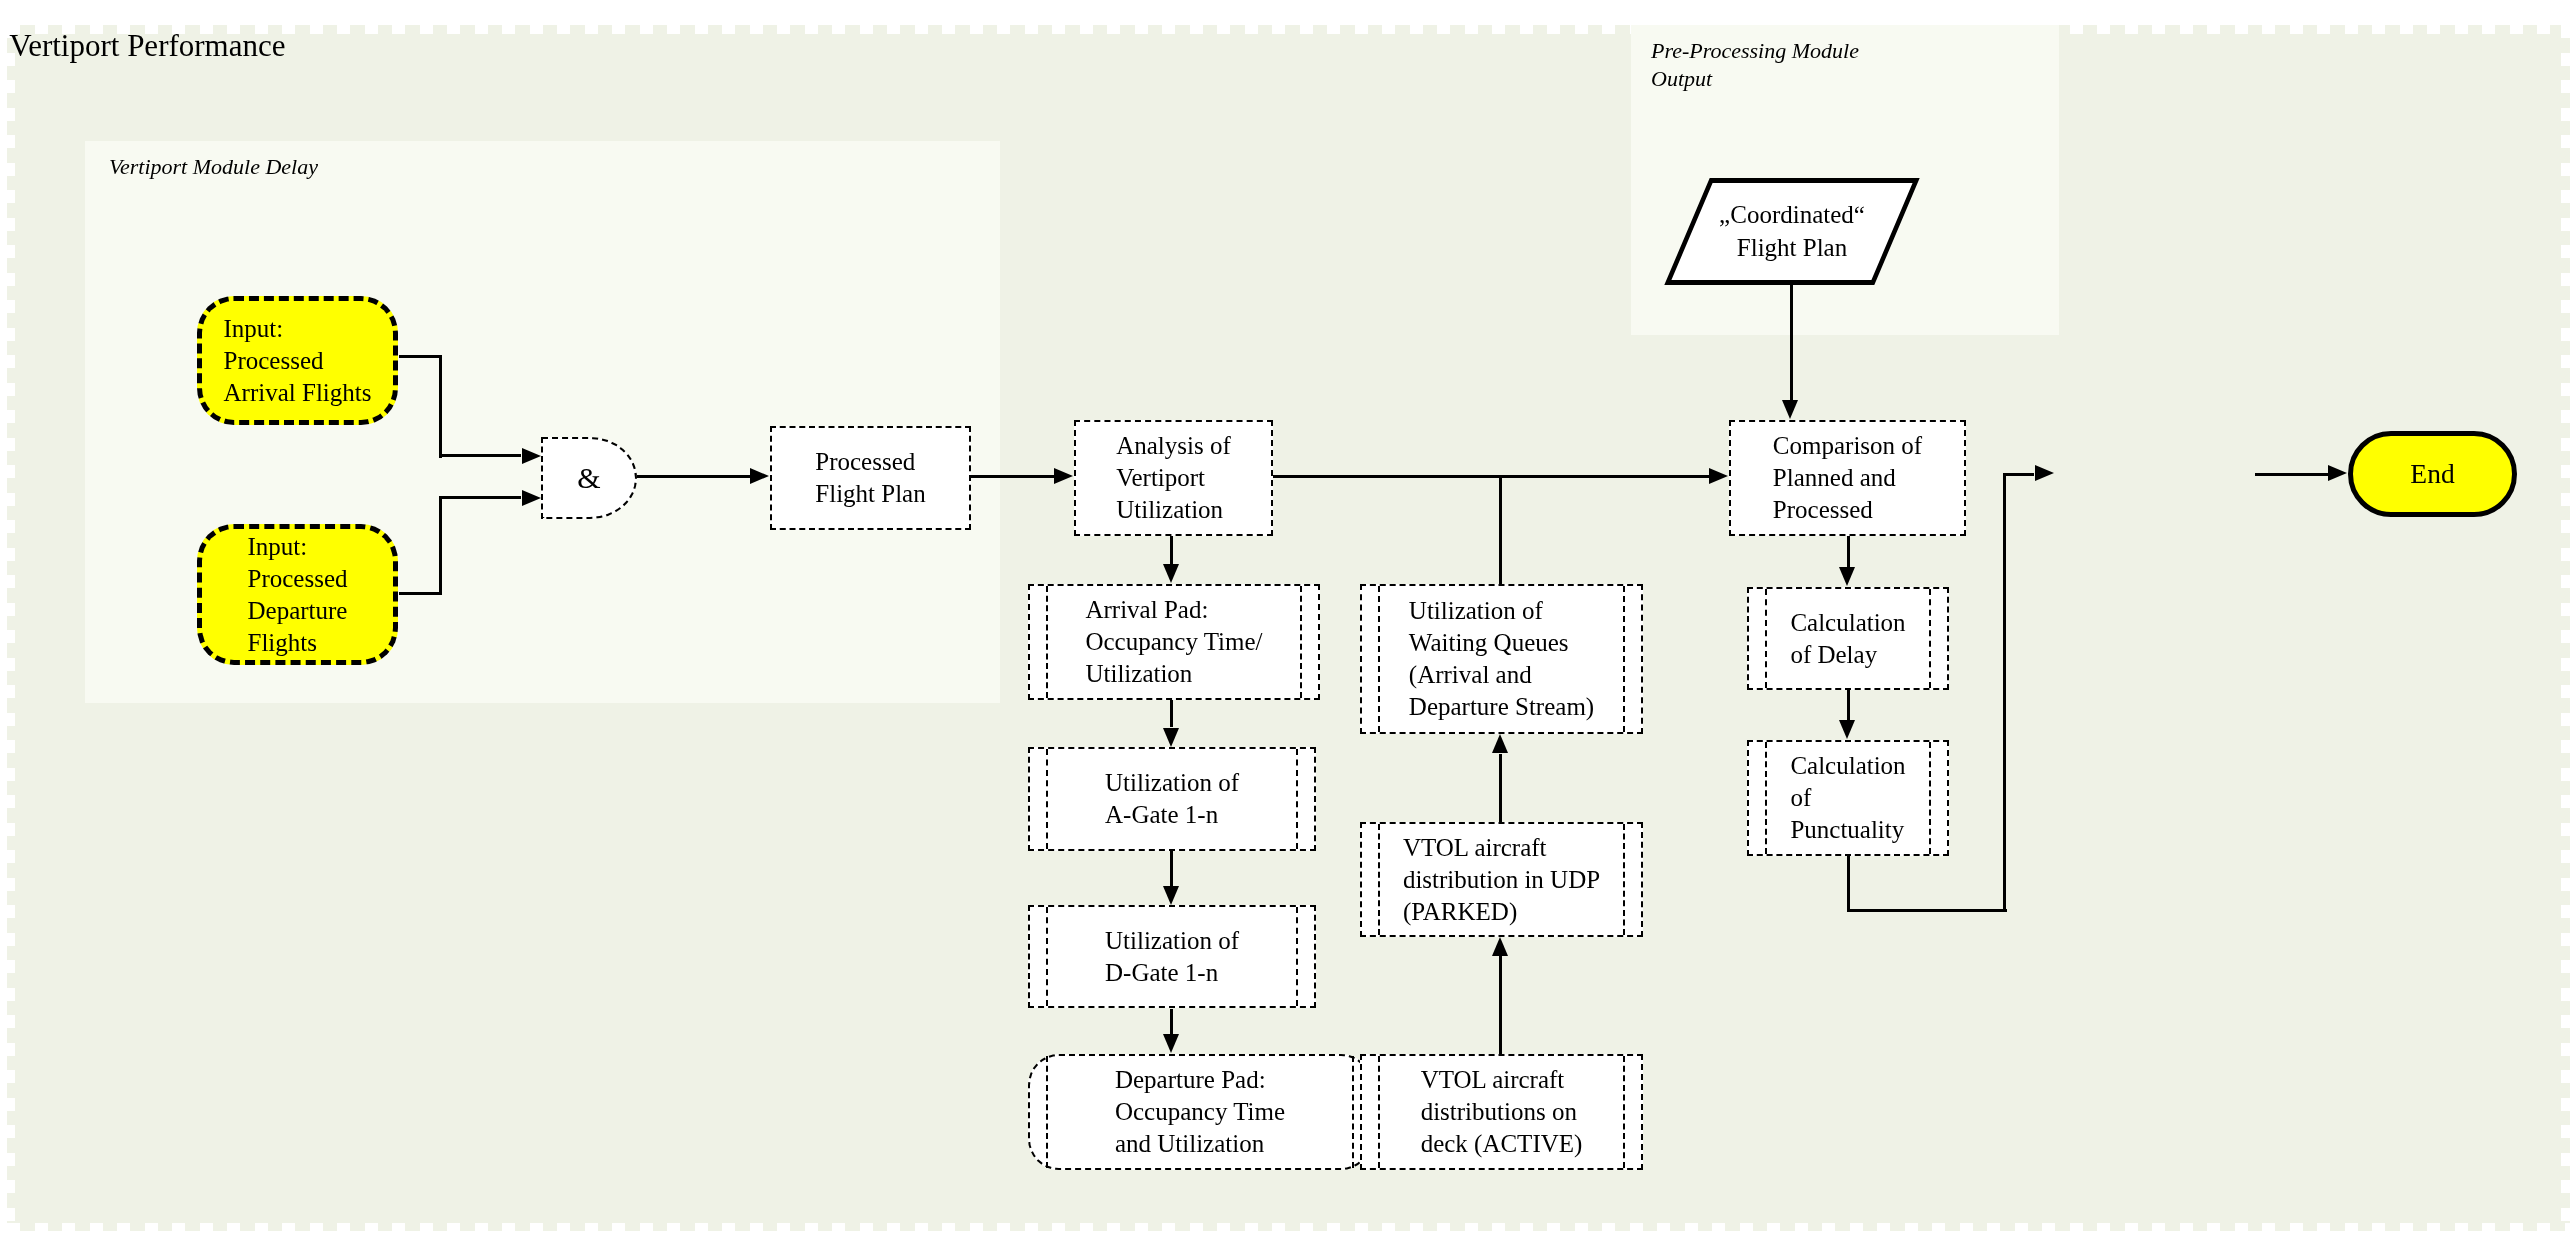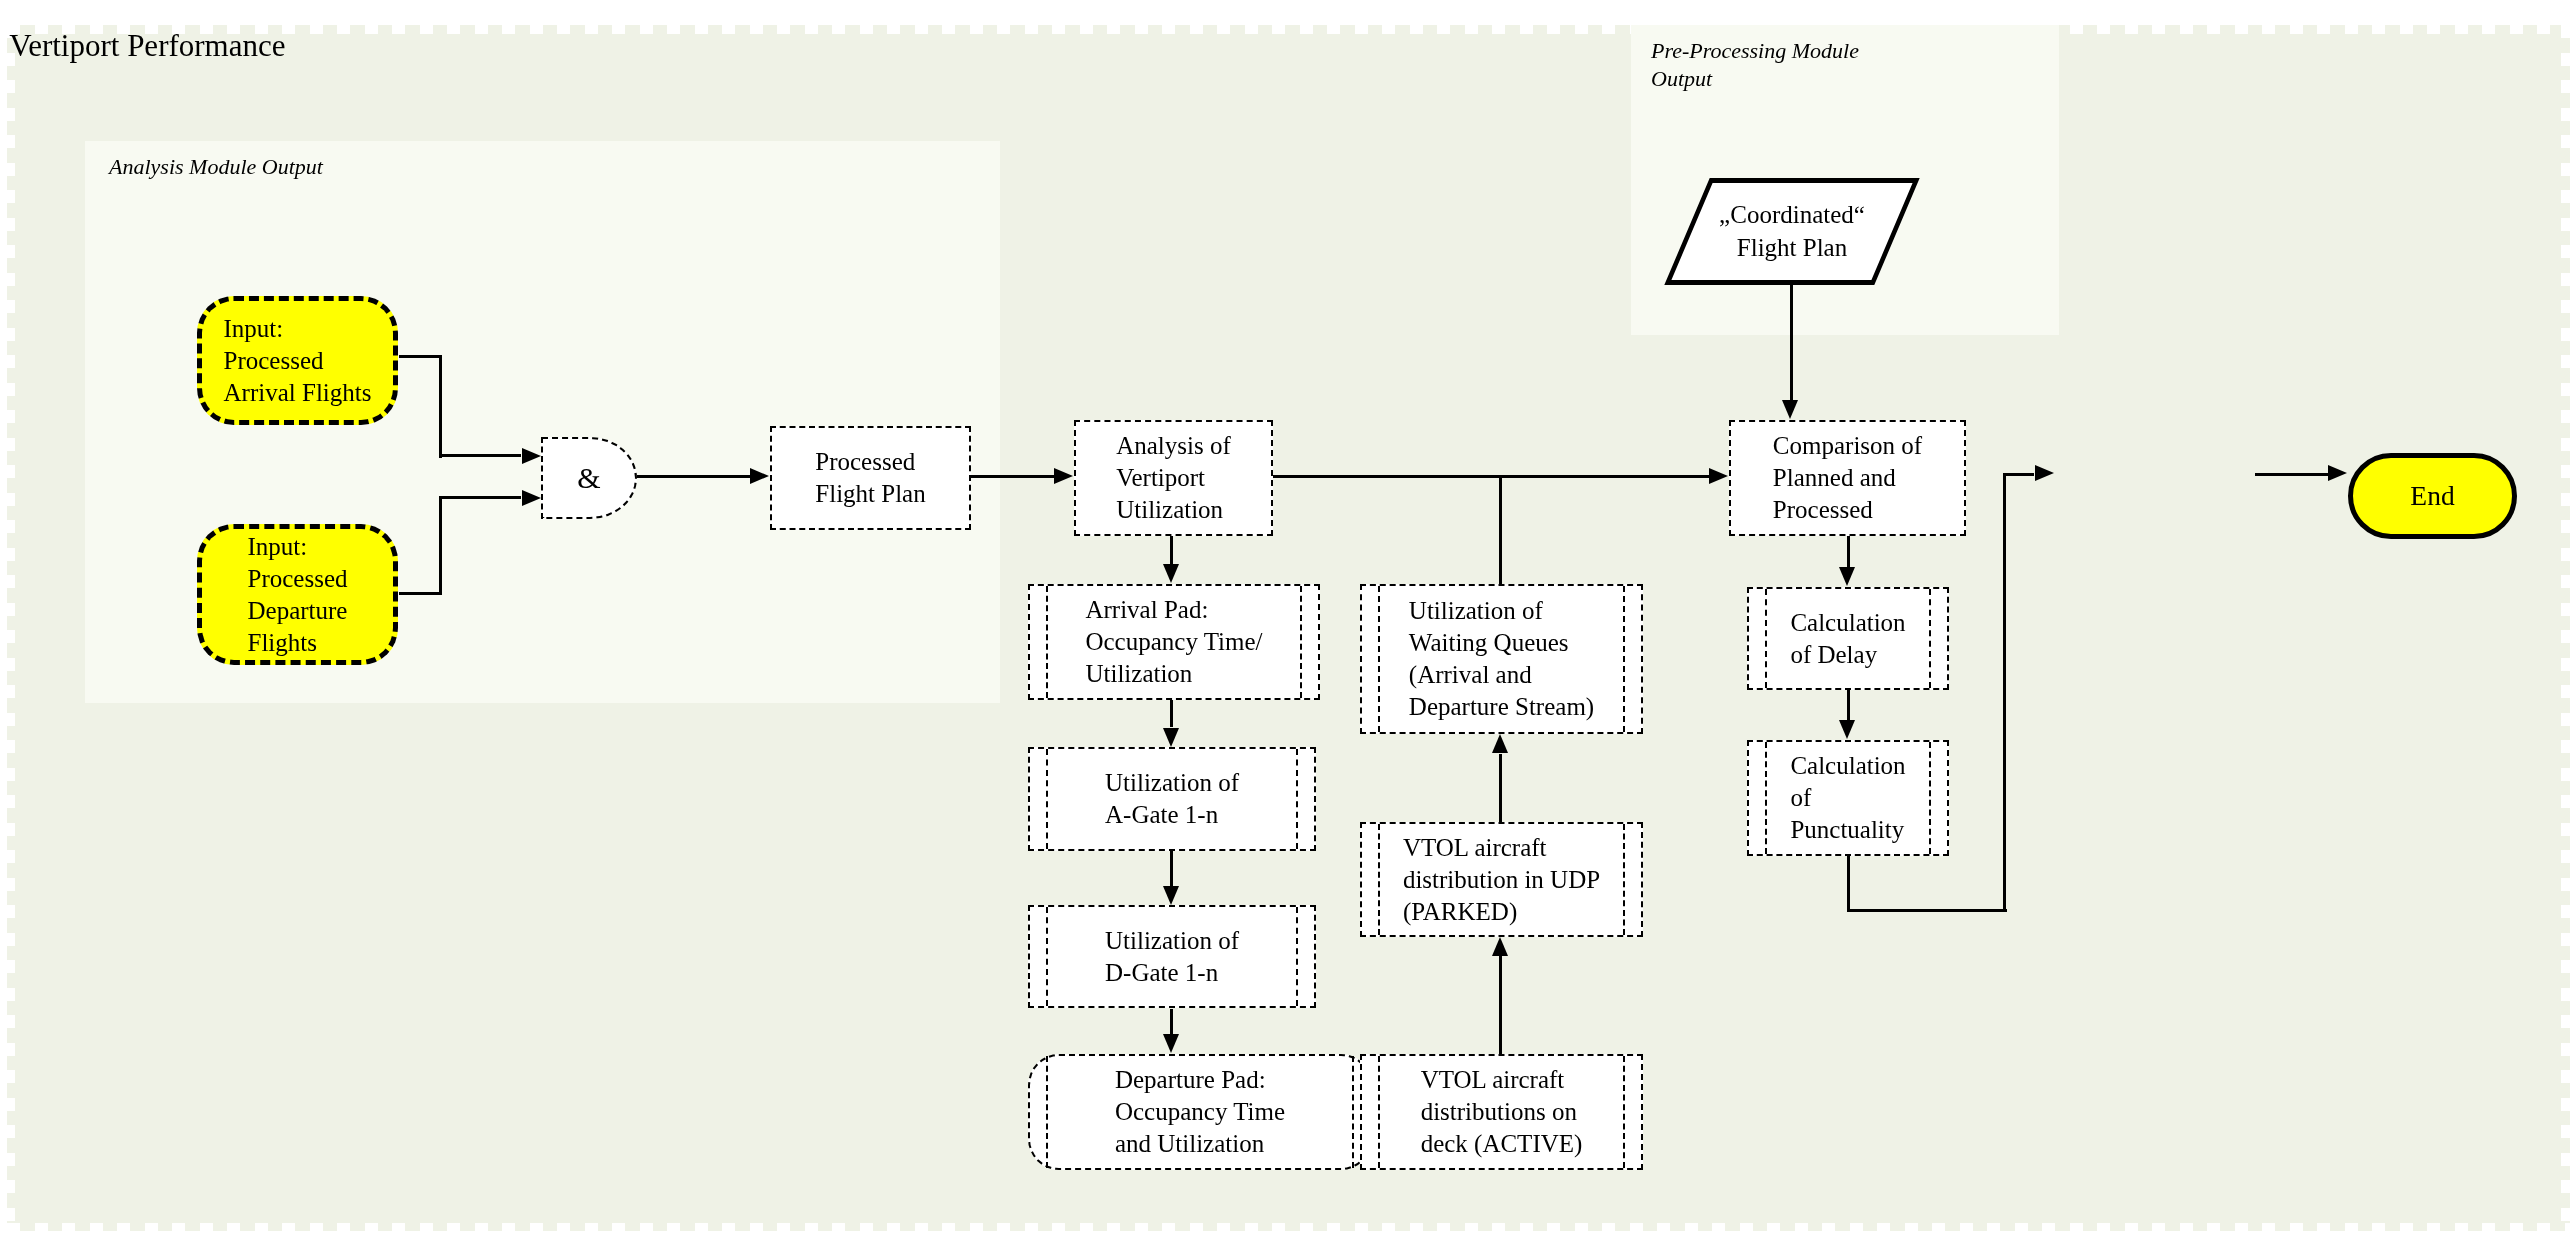--- a/index.html
+++ b/index.html
@@ -40,21 +40,21 @@
   <div id="canvas">
     <div class="notch-h" style="top:0;"></div>
     <div class="notch-h" style="bottom:0;"></div>
     <div class="notch-v" style="left:0;"></div>
     <div class="notch-v" style="right:0;"></div>
   </div>
 
   <div id="page-title">Vertiport Performance</div>
 
   <div class="panel" style="left:85px;top:141px;width:915px;height:562px;"></div>
-  <div class="grouplabel" style="left:109px;top:153px;">Analysis Module Output</div>
+  <div class="grouplabel" style="left:109px;top:153px;">Vertiport Module Delay</div>
 
   <div class="panel" style="left:1631px;top:25px;width:428px;height:310px;"></div>
   <div class="grouplabel" style="left:1651px;top:37px;">Pre-Processing Module
 Output</div>
 
   <div class="line" style="left:399px;top:355px;width:42px;height:3.3px;"></div>
   <div class="line" style="left:439px;top:355px;width:3.3px;height:103px;"></div>
   <div class="line" style="left:439px;top:454px;width:82px;height:3.3px;"></div>
   <div class="ar" style="left:522px;top:448px;"></div>
 
@@ -169,15 +169,15 @@
 Processed</div>
 
   <div class="node pp" style="left:1747px;top:587px;width:202px;height:103px;">Calculation
 of Delay</div>
 
   <div class="node pp" style="left:1747px;top:740px;width:202px;height:116px;">Calculation
 of
 Punctuality</div>
 
 
-  <div class="node terminator" style="left:2348px;top:431px;width:169px;height:86px;margin-top:22px;">End</div>
+  <div class="node terminator" style="left:2348px;top:431px;width:169px;height:86px;">End</div>
 </div>
 
 
 </body></html>

